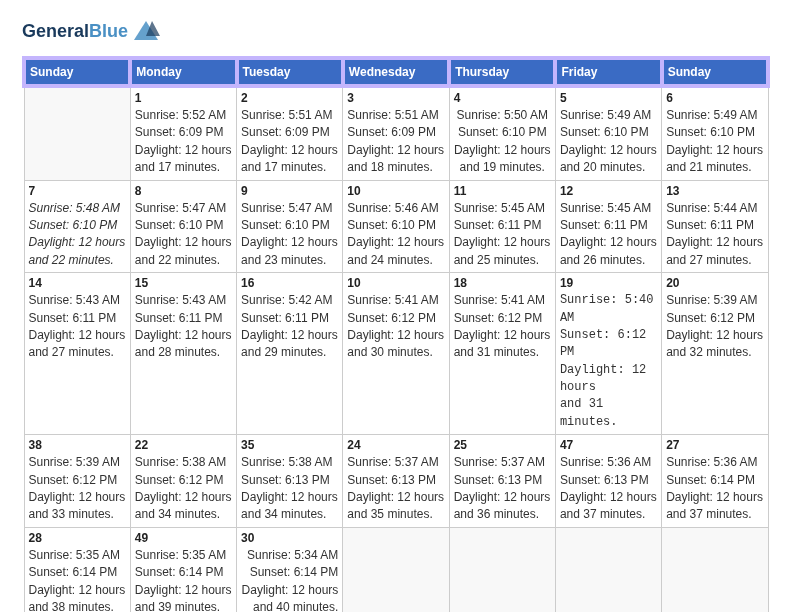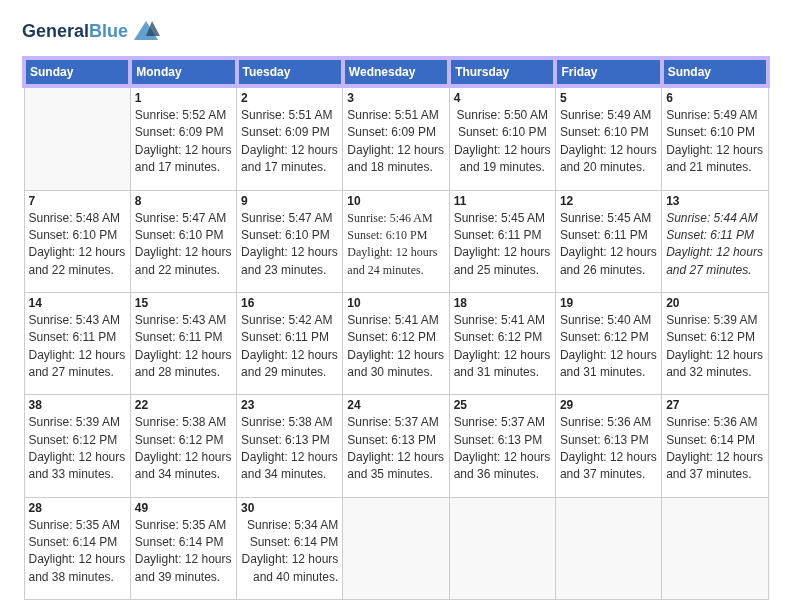--- a/index.html
+++ b/index.html
@@ -170,63 +170,63 @@
             <span class="day-num">6</span>
             <div class="day-info" style="white-space: pre-line;">Sunrise: 5:49 AM
 Sunset: 6:10 PM
 Daylight: 12 hours
 and 21 minutes.</div>
           </td>
         </tr>
         <tr>
           <td>
             <span class="day-num">7</span>
-            <div class="day-info" style="white-space: pre-line;">Sunrise: 5:48 AM
+            <div class="day-info" style="white-space: pre-line; font-style: italic;">Sunrise: 5:48 AM
 Sunset: 6:10 PM
 Daylight: 12 hours
 and 22 minutes.</div>
           </td>
           <td>
             <span class="day-num">8</span>
             <div class="day-info" style="white-space: pre-line;">Sunrise: 5:47 AM
 Sunset: 6:10 PM
 Daylight: 12 hours
 and 22 minutes.</div>
           </td>
           <td>
             <span class="day-num">9</span>
             <div class="day-info" style="white-space: pre-line;">Sunrise: 5:47 AM
 Sunset: 6:10 PM
 Daylight: 12 hours
 and 23 minutes.</div>
           </td>
           <td>
             <span class="day-num">10</span>
-            <div class="day-info" style="white-space: pre-line; font-family: Liberation Serif, serif;">Sunrise: 5:46 AM
+            <div class="day-info" style="white-space: pre-line;">Sunrise: 5:46 AM
 Sunset: 6:10 PM
 Daylight: 12 hours
 and 24 minutes.</div>
           </td>
           <td>
             <span class="day-num">11</span>
             <div class="day-info" style="white-space: pre-line;">Sunrise: 5:45 AM
 Sunset: 6:11 PM
 Daylight: 12 hours
 and 25 minutes.</div>
           </td>
           <td>
             <span class="day-num">12</span>
             <div class="day-info" style="white-space: pre-line;">Sunrise: 5:45 AM
 Sunset: 6:11 PM
 Daylight: 12 hours
 and 26 minutes.</div>
           </td>
           <td>
             <span class="day-num">13</span>
-            <div class="day-info" style="white-space: pre-line; font-style: italic;">Sunrise: 5:44 AM
+            <div class="day-info" style="white-space: pre-line;">Sunrise: 5:44 AM
 Sunset: 6:11 PM
 Daylight: 12 hours
 and 27 minutes.</div>
           </td>
         </tr>
         <tr>
           <td>
             <span class="day-num">14</span>
             <div class="day-info" style="white-space: pre-line;">Sunrise: 5:43 AM
 Sunset: 6:11 PM
@@ -256,21 +256,21 @@
           </td>
           <td>
             <span class="day-num">18</span>
             <div class="day-info" style="white-space: pre-line;">Sunrise: 5:41 AM
 Sunset: 6:12 PM
 Daylight: 12 hours
 and 31 minutes.</div>
           </td>
           <td>
             <span class="day-num">19</span>
-            <div class="day-info" style="white-space: pre-line;">Sunrise: 5:40 AM
+            <div class="day-info" style="white-space: pre-line; font-family: Liberation Mono, monospace;">Sunrise: 5:40 AM
 Sunset: 6:12 PM
 Daylight: 12 hours
 and 31 minutes.</div>
           </td>
           <td>
             <span class="day-num">20</span>
             <div class="day-info" style="white-space: pre-line;">Sunrise: 5:39 AM
 Sunset: 6:12 PM
 Daylight: 12 hours
 and 32 minutes.</div>
@@ -285,42 +285,42 @@
 and 33 minutes.</div>
           </td>
           <td>
             <span class="day-num">22</span>
             <div class="day-info" style="white-space: pre-line;">Sunrise: 5:38 AM
 Sunset: 6:12 PM
 Daylight: 12 hours
 and 34 minutes.</div>
           </td>
           <td>
-            <span class="day-num">23</span>
+            <span class="day-num">35</span>
             <div class="day-info" style="white-space: pre-line;">Sunrise: 5:38 AM
 Sunset: 6:13 PM
 Daylight: 12 hours
 and 34 minutes.</div>
           </td>
           <td>
             <span class="day-num">24</span>
             <div class="day-info" style="white-space: pre-line;">Sunrise: 5:37 AM
 Sunset: 6:13 PM
 Daylight: 12 hours
 and 35 minutes.</div>
           </td>
           <td>
             <span class="day-num">25</span>
             <div class="day-info" style="white-space: pre-line;">Sunrise: 5:37 AM
 Sunset: 6:13 PM
 Daylight: 12 hours
 and 36 minutes.</div>
           </td>
           <td>
-            <span class="day-num">29</span>
+            <span class="day-num">47</span>
             <div class="day-info" style="white-space: pre-line;">Sunrise: 5:36 AM
 Sunset: 6:13 PM
 Daylight: 12 hours
 and 37 minutes.</div>
           </td>
           <td>
             <span class="day-num">27</span>
             <div class="day-info" style="white-space: pre-line;">Sunrise: 5:36 AM
 Sunset: 6:14 PM
 Daylight: 12 hours

